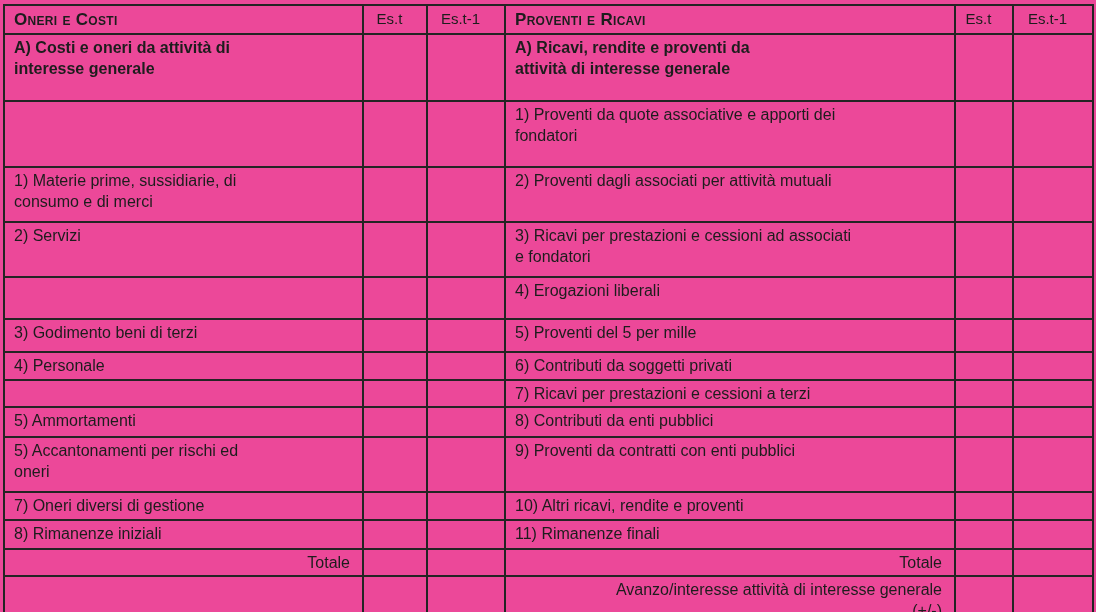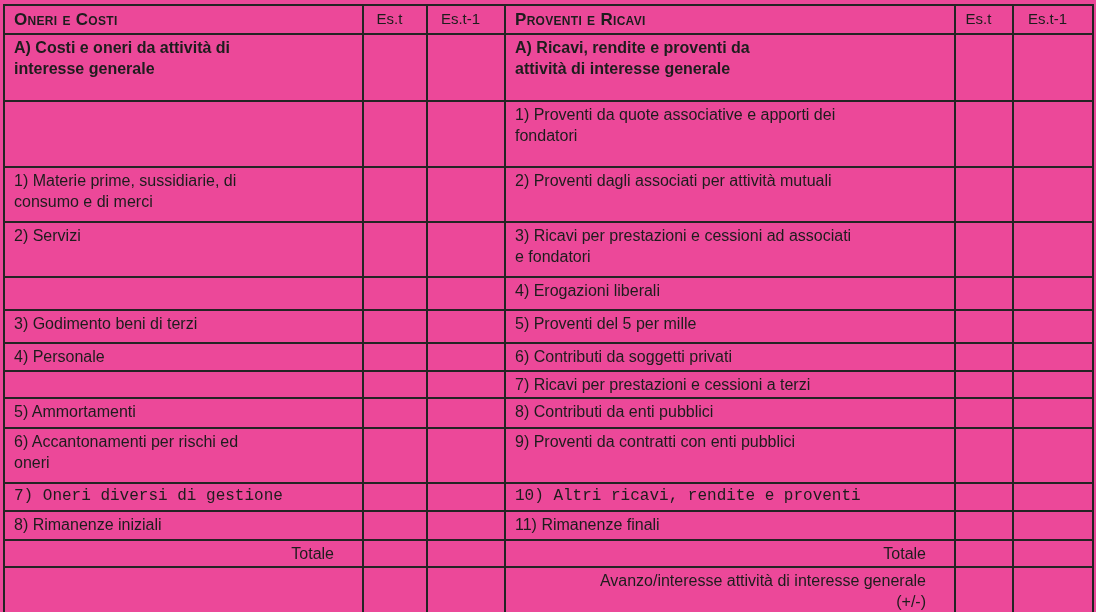--- a/index.html
+++ b/index.html
@@ -39,35 +39,35 @@
     text-align: left;
     padding-top: 3px;
   }
   th.period {
     font-weight: normal;
     font-size: 15px;
     text-align: center;
     padding-left: 2px; padding-right: 13px;
   }
   tr.bold-row td.label { font-weight: bold; }
-  td.label.align-right { text-align: right; padding-right: 28px; }
+  td.label.align-right { text-align: right; padding-right: 12px; }
 
   
   tr.hr  { height: 29px; }
   tr.r0  { height: 67px; }
   tr.r1  { height: 66px; }
   tr.r2  { height: 55px; }
   tr.r3  { height: 55px; margin-top: 20px; }
-  tr.r4  { height: 33px; }
+  tr.r4  { height: 42px; }
   tr.r5  { height: 33px; }
   tr.r6  { height: 28px; margin-top: 8px; }
   tr.r7  { height: 27px; }
   tr.r8  { height: 30px; }
   tr.r9  { height: 55px; }
-  tr.r10 { height: 28px; font-family: Liberation Mono, monospace; }
+  tr.r10 { height: 28px; }
   tr.r11 { height: 29px; }
   tr.r12 { height: 26px; }
   tr.r13 { height: 57px; }
   tr.r13 td { border-bottom-width: 3px; }
   tr.r14 { height: 12px; }
 </style>
 </head>
 <body>
 
 <div class="sheet">
@@ -171,21 +171,21 @@
     <tr class="r8">
       <td class="label">5) Ammortamenti</td>
       <td class="val"></td>
       <td class="val"></td>
       <td class="label">8) Contributi da enti pubblici</td>
       <td class="val"></td>
       <td class="val"></td>
     </tr>
 
     <tr class="r9">
-      <td class="label">6) Accantonamenti per rischi ed
+      <td class="label">5) Accantonamenti per rischi ed
 oneri</td>
       <td class="val"></td>
       <td class="val"></td>
       <td class="label">9) Proventi da contratti con enti pubblici</td>
       <td class="val"></td>
       <td class="val"></td>
     </tr>
 
     <tr class="r10">
       <td class="label">7) Oneri diversi di gestione</td>

